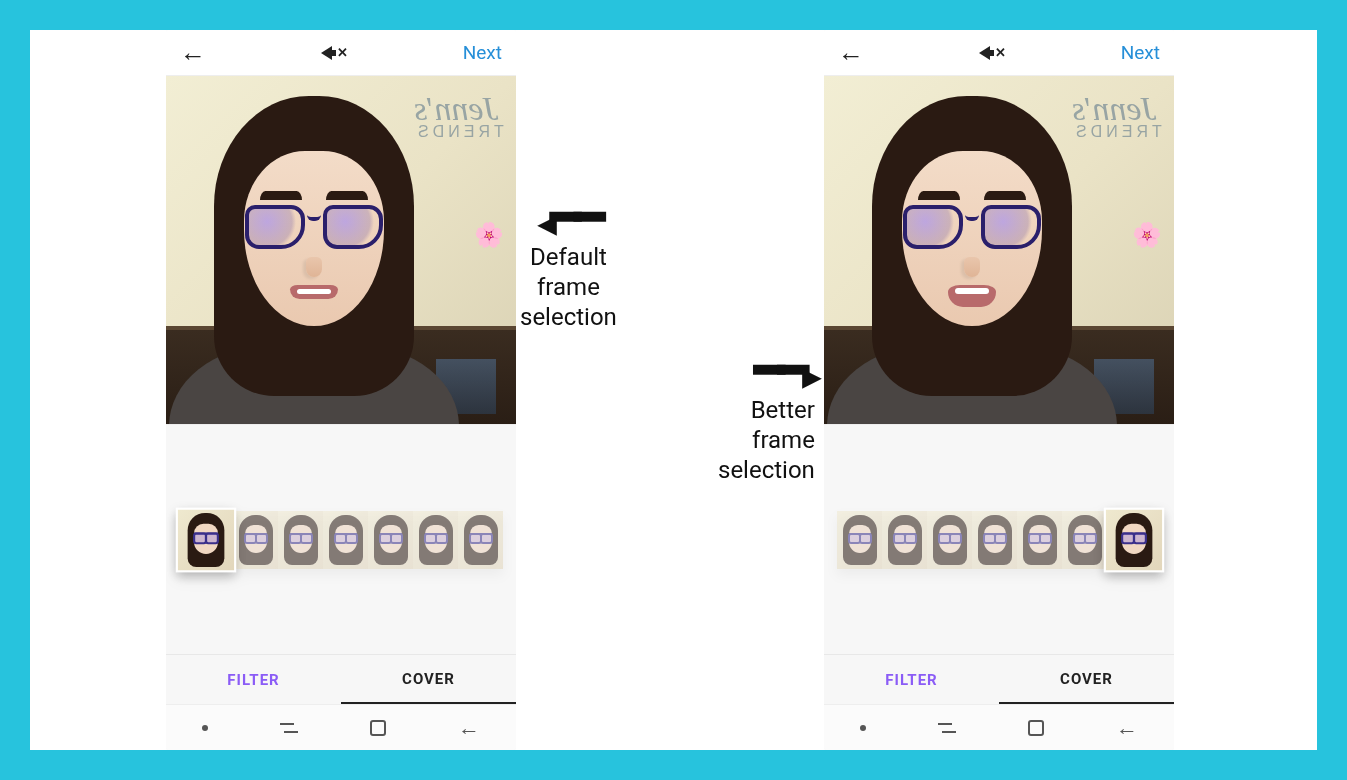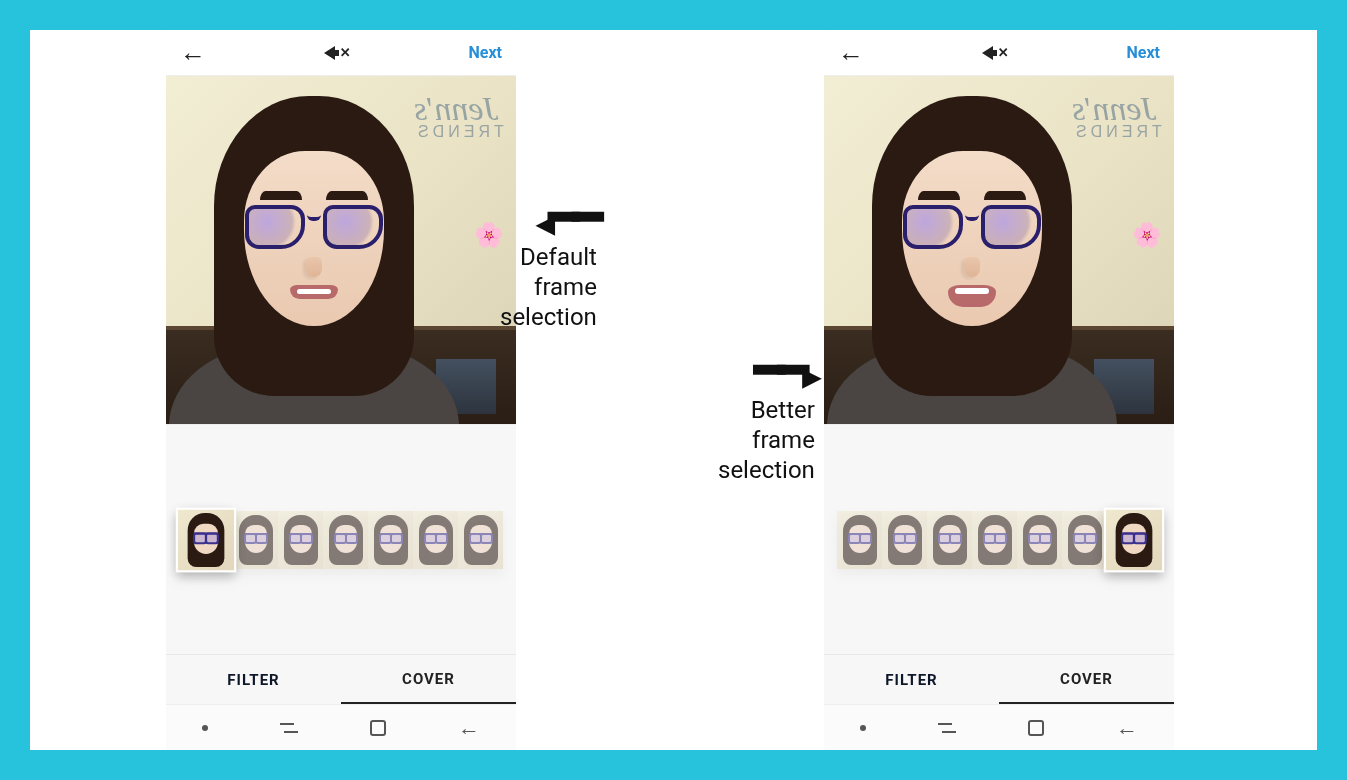--- a/index.html
+++ b/index.html
@@ -72,22 +72,22 @@
     height: 6px;
     background: #222;
   }
   .mute-icon .x {
     font-size: 13px;
     font-weight: 700;
     margin-left: 4px;
   }
   .next-btn {
     color: #268fd8;
-    font-size: 16px;
-    font-weight: 700;
+    font-size: 19px;
+    font-weight: 400;
     cursor: pointer;
     padding: 4px;
   }
 
   
   .preview {
     width: 100%;
     height: 350px;
     background: linear-gradient(135deg,#f2eed4 0%, #eae3c6 50%, #d9d1b3 100%);
     position: relative;
@@ -261,21 +261,21 @@
     display:flex;
     height: 50px;
     border-top: 1px solid #e8e8e8;
   }
   .tab {
     flex:1;
     display:flex; align-items:center; justify-content:center;
     font-size: 15px;
     letter-spacing: 1px;
     font-weight: 700;
-    color: #0f172a;
+    color: #8b5cf6;
     cursor: pointer;
   }
   .tab.active {
     color: #222;
     border-bottom: 2px solid #222;
     text-align: center;
   }
 
   
   .navbar {
@@ -316,21 +316,21 @@
     line-height: .3;
     letter-spacing:-6px;
     font-weight:900;
     display:block;
     margin-bottom: 14px;
   }
   .annot .arrow-l::before{ content:"◀"; font-size:24px; vertical-align:2px;}
   .annot .arrow-l::after{ content:"━━"; }
   .annot .arrow-r::before{ content:"━━"; }
   .annot .arrow-r::after{ content:"▶"; font-size:24px; vertical-align:2px;}
-  .annot.left-annot { left: 470px; top: 180px; text-align:right;}
+  .annot.left-annot { left: 490px; top: 180px; text-align:center;}
   .annot.right-annot { left: 688px; top: 333px; text-align:right;}
   .annot.right-annot .arrow-r{ text-align:right; }
 </style>
 </head>
 <body>
 
 <div class="canvas">
 
   <div class="phone left">
     <div class="topbar">

